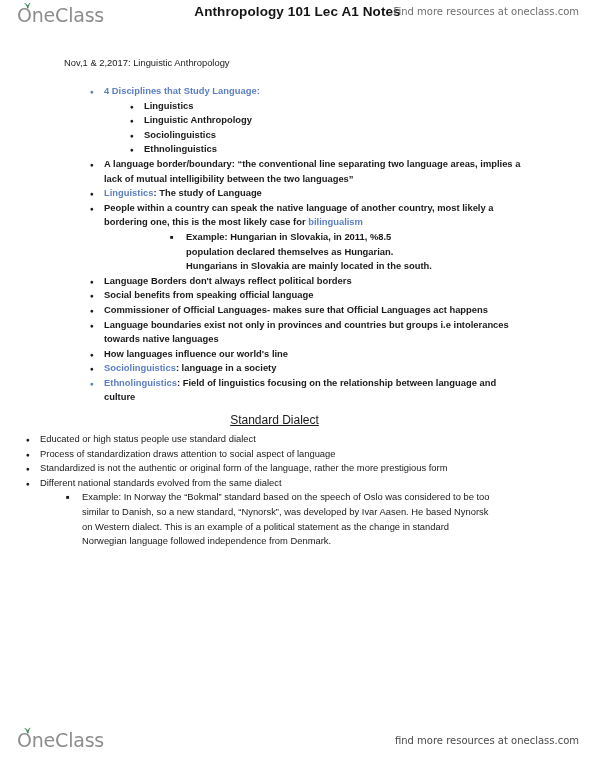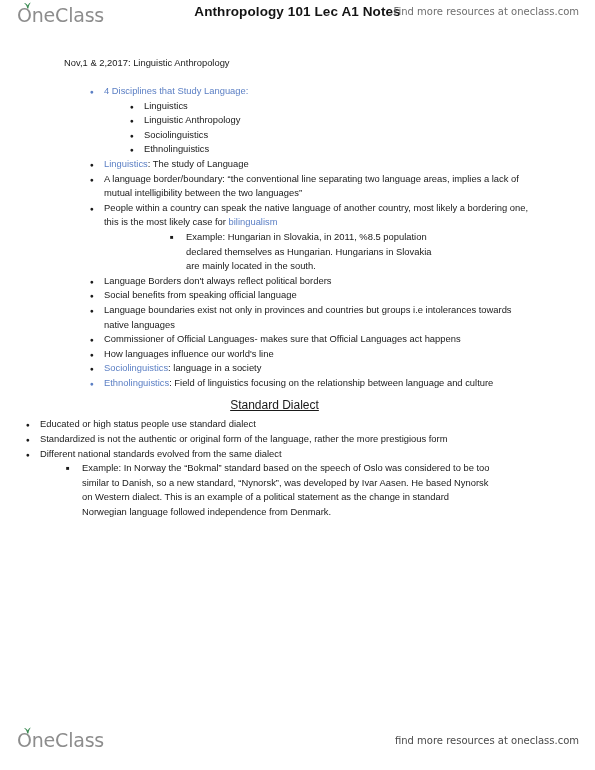--- a/index.html
+++ b/index.html
@@ -90,20 +90,21 @@
     position: relative;
     font-size: 9.4px;
     line-height: 14.6px;
     color: #1a1a1a;
     margin: 0 0 0 0;
   }
   
   .lvl1 > li.bullet {
     margin-left: 104px;
     padding-right: 62px;
+    font-weight: bold;
   }
   .lvl1 > li.bullet::before {
     content: "\25CF";
     position: absolute;
     left: -14px;
     top: 0;
     font-size: 6.5px;
     line-height: 15.5px;
     color: #1a1a1a;
   }
@@ -217,25 +218,25 @@
         <li class="bullet"><span>Linguistic Anthropology</span></li>
         <li class="bullet"><span>Sociolinguistics</span></li>
         <li class="bullet"><span>Ethnolinguistics</span></li>
       </ul>
     </li>
   </ul>
 
   <ul class="lvl lvl1">
 
     <li class="bullet">
+      <span>A language border/boundary: “the conventional line separating two language areas, implies a lack of mutual intelligibility between the two languages”</span>
+    </li>
+
+    <li class="bullet">
       <span class="term">Linguistics</span><span>: The study of Language</span>
-    </li>
-
-    <li class="bullet">
-      <span>A language border/boundary: “the conventional line separating two language areas, implies a lack of mutual intelligibility between the two languages”</span>
     </li>
 
 
 
     <li class="bullet">
       <span>People within a country can speak the native language of another country, most likely a bordering one, this is the most likely case for </span><span class="inline-link">bilingualism</span>
       <ul class="lvl lvl3">
         <li class="bullet">
           <span>Example: Hungarian in Slovakia, in 2011, %8.5 population declared themselves as Hungarian. Hungarians in Slovakia are mainly located in the south.</span>
         </li>
@@ -245,25 +246,25 @@
 
     <li class="bullet">
       <span>Language Borders don't always reflect political borders</span>
     </li>
 
     <li class="bullet">
       <span>Social benefits from speaking official language</span>
     </li>
 
     <li class="bullet">
+      <span>Commissioner of Official Languages- makes sure that Official Languages act happens</span>
+    </li>
+
+    <li class="bullet">
       <span>Language boundaries exist not only in provinces and countries but groups i.e intolerances towards native languages</span>
-    </li>
-
-    <li class="bullet">
-      <span>Commissioner of Official Languages- makes sure that Official Languages act happens</span>
     </li>
 
     <li class="bullet">
       <span>How languages influence our world's line</span>
     </li>
 
     <li class="bullet">
       <span class="term">Sociolinguistics</span><span>: language in a society</span>
     </li>
 
@@ -272,20 +273,23 @@
     </li>
   </ul>
 
   <div class="gap-xs"></div>
 
   <div class="section-heading">Standard Dialect</div>
 
   <ul class="lvl lvl2">
     <li class="bullet">
       <span>Educated or high status people use standard dialect</span>
+    </li>
+    <li class="bullet">
+      <span>Process of standardization draws attention to social aspect of language</span>
     </li>
     <li class="bullet" style="padding-right:70px">
       <span>Standardized is not the authentic or original  form of the language, rather the more prestigious form</span>
     </li>
     <li class="bullet">
       <span>Different national standards evolved from the same dialect</span>
       <ul class="lvl lvl3" style="margin-left:-40px">
         <li class="bullet">
           <span>Example: In Norway the “Bokmal” standard based on the speech of Oslo was considered to be too similar to Danish, so a new standard, “Nynorsk”, was developed by Ivar Aasen. He based Nynorsk on Western dialect. This is an example of a political statement as the change in standard Norwegian language followed independence from Denmark.</span>
         </li>

